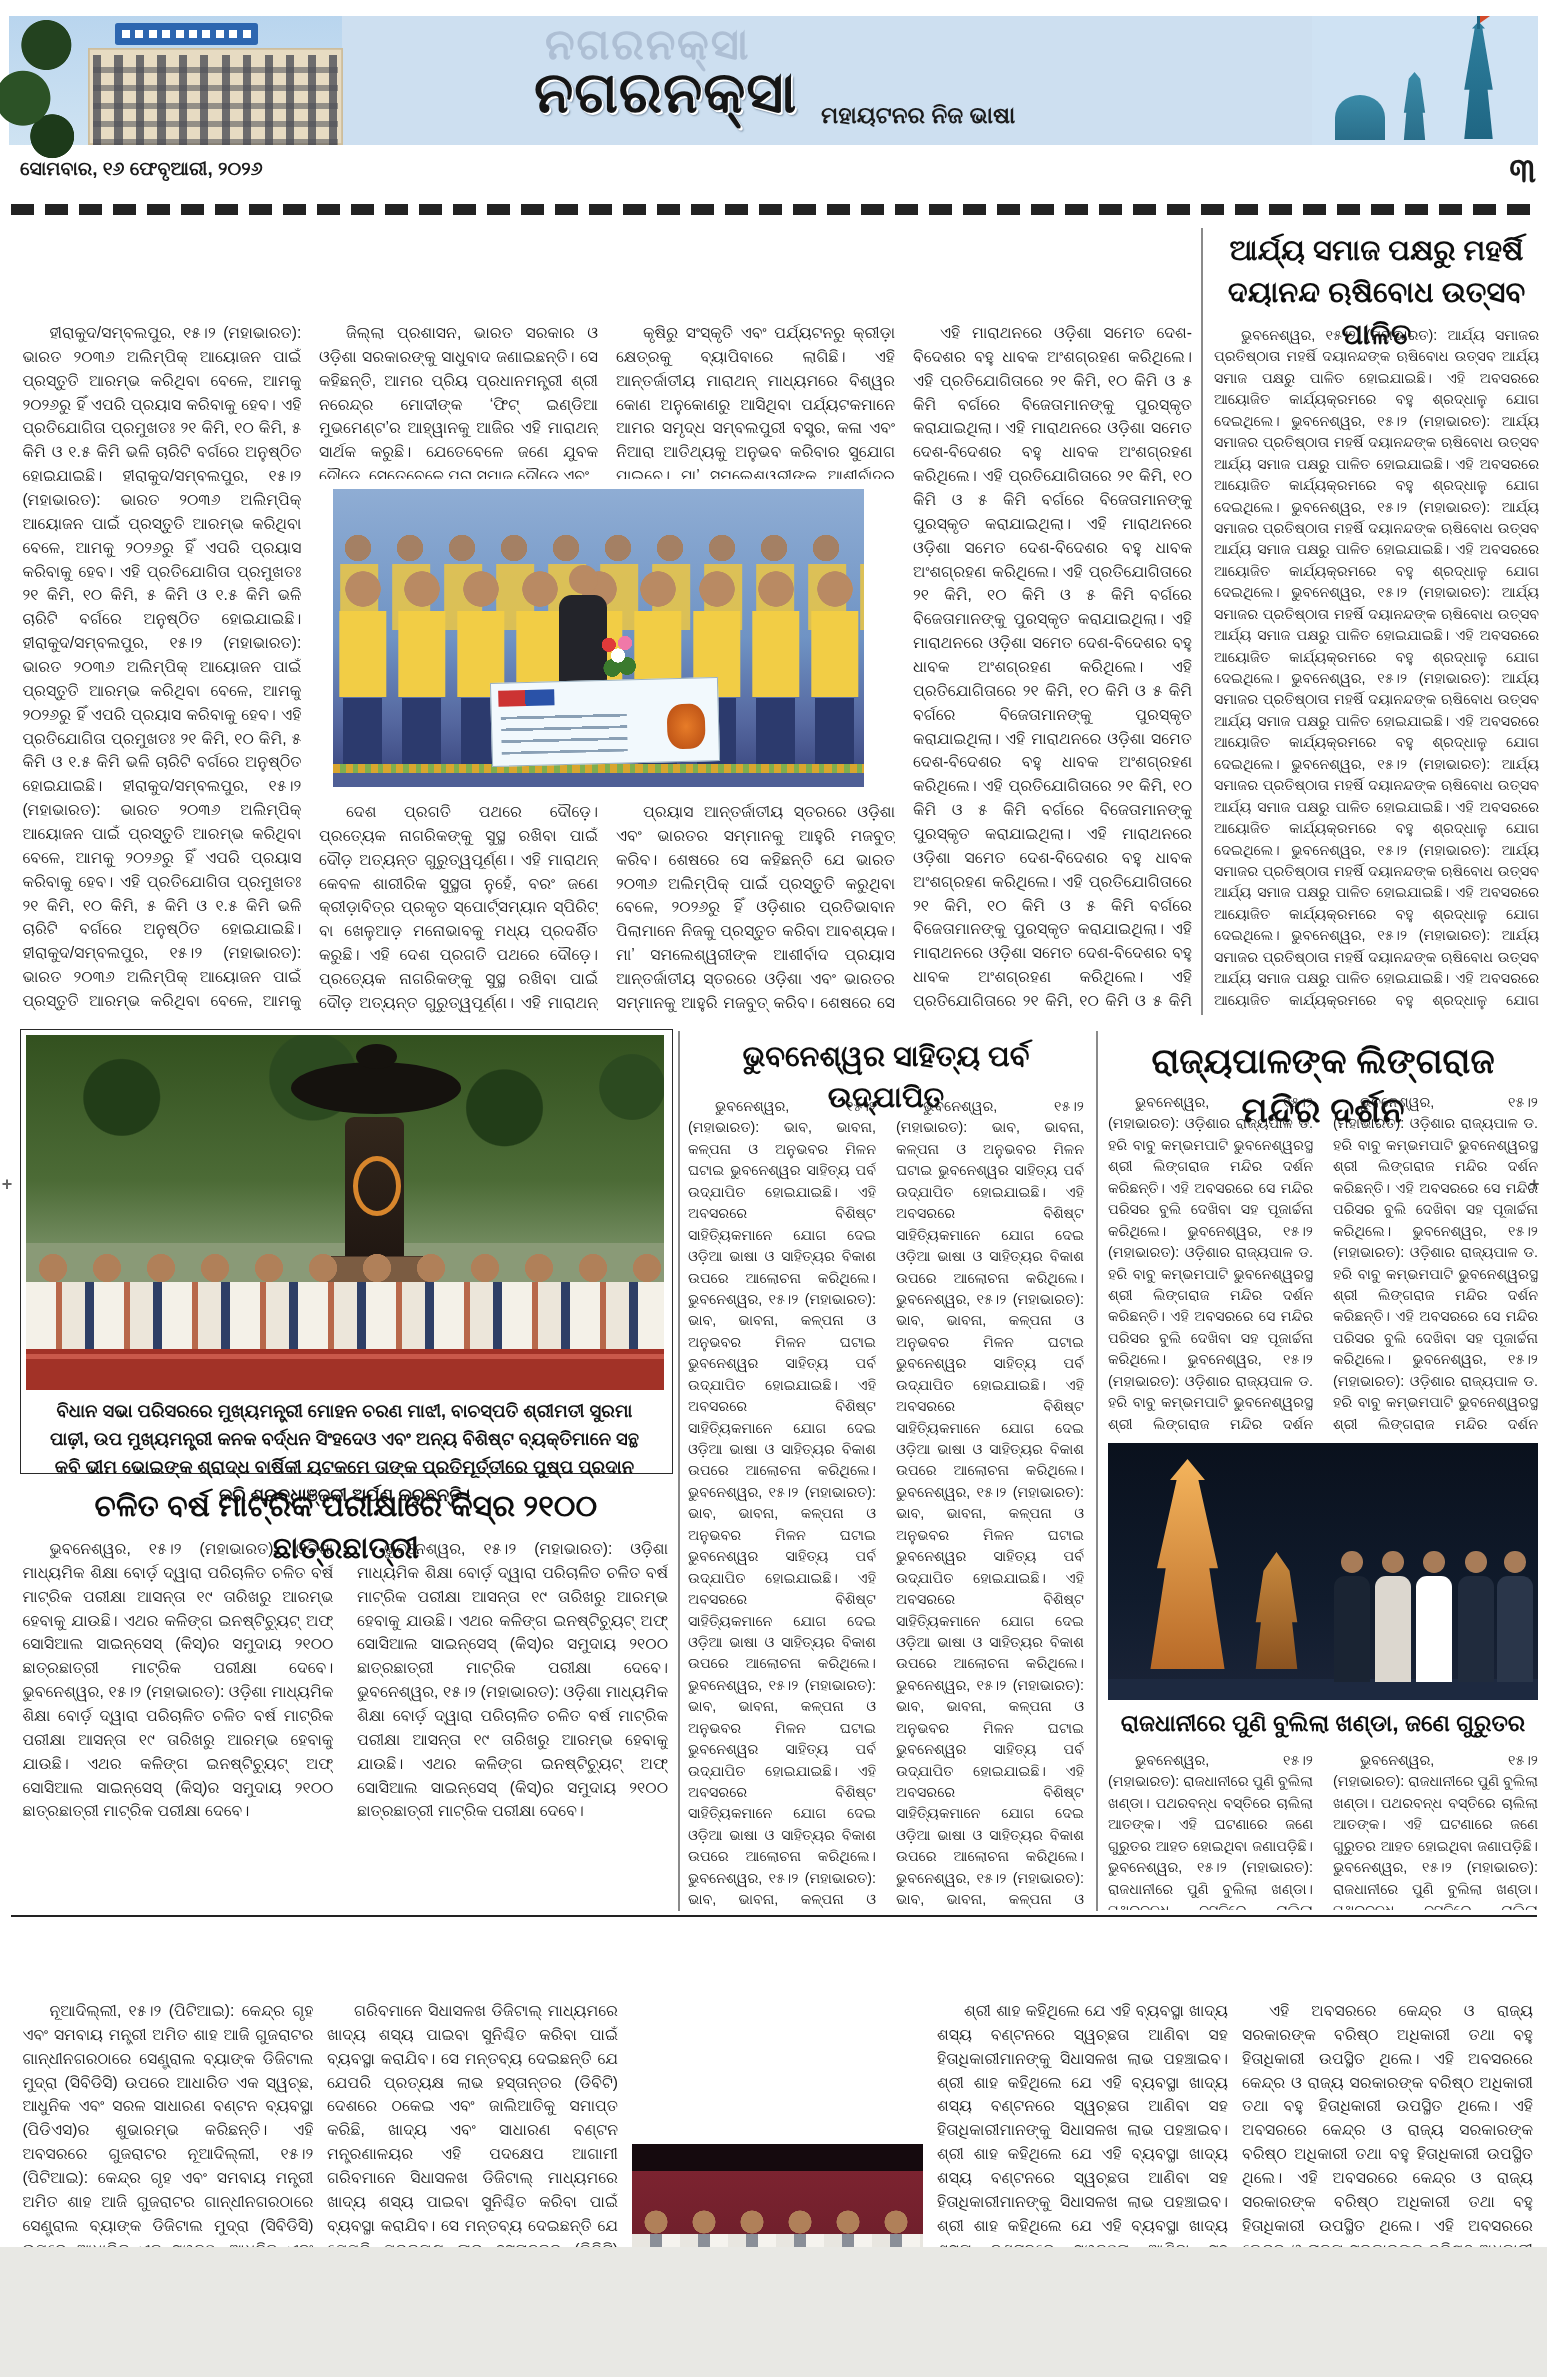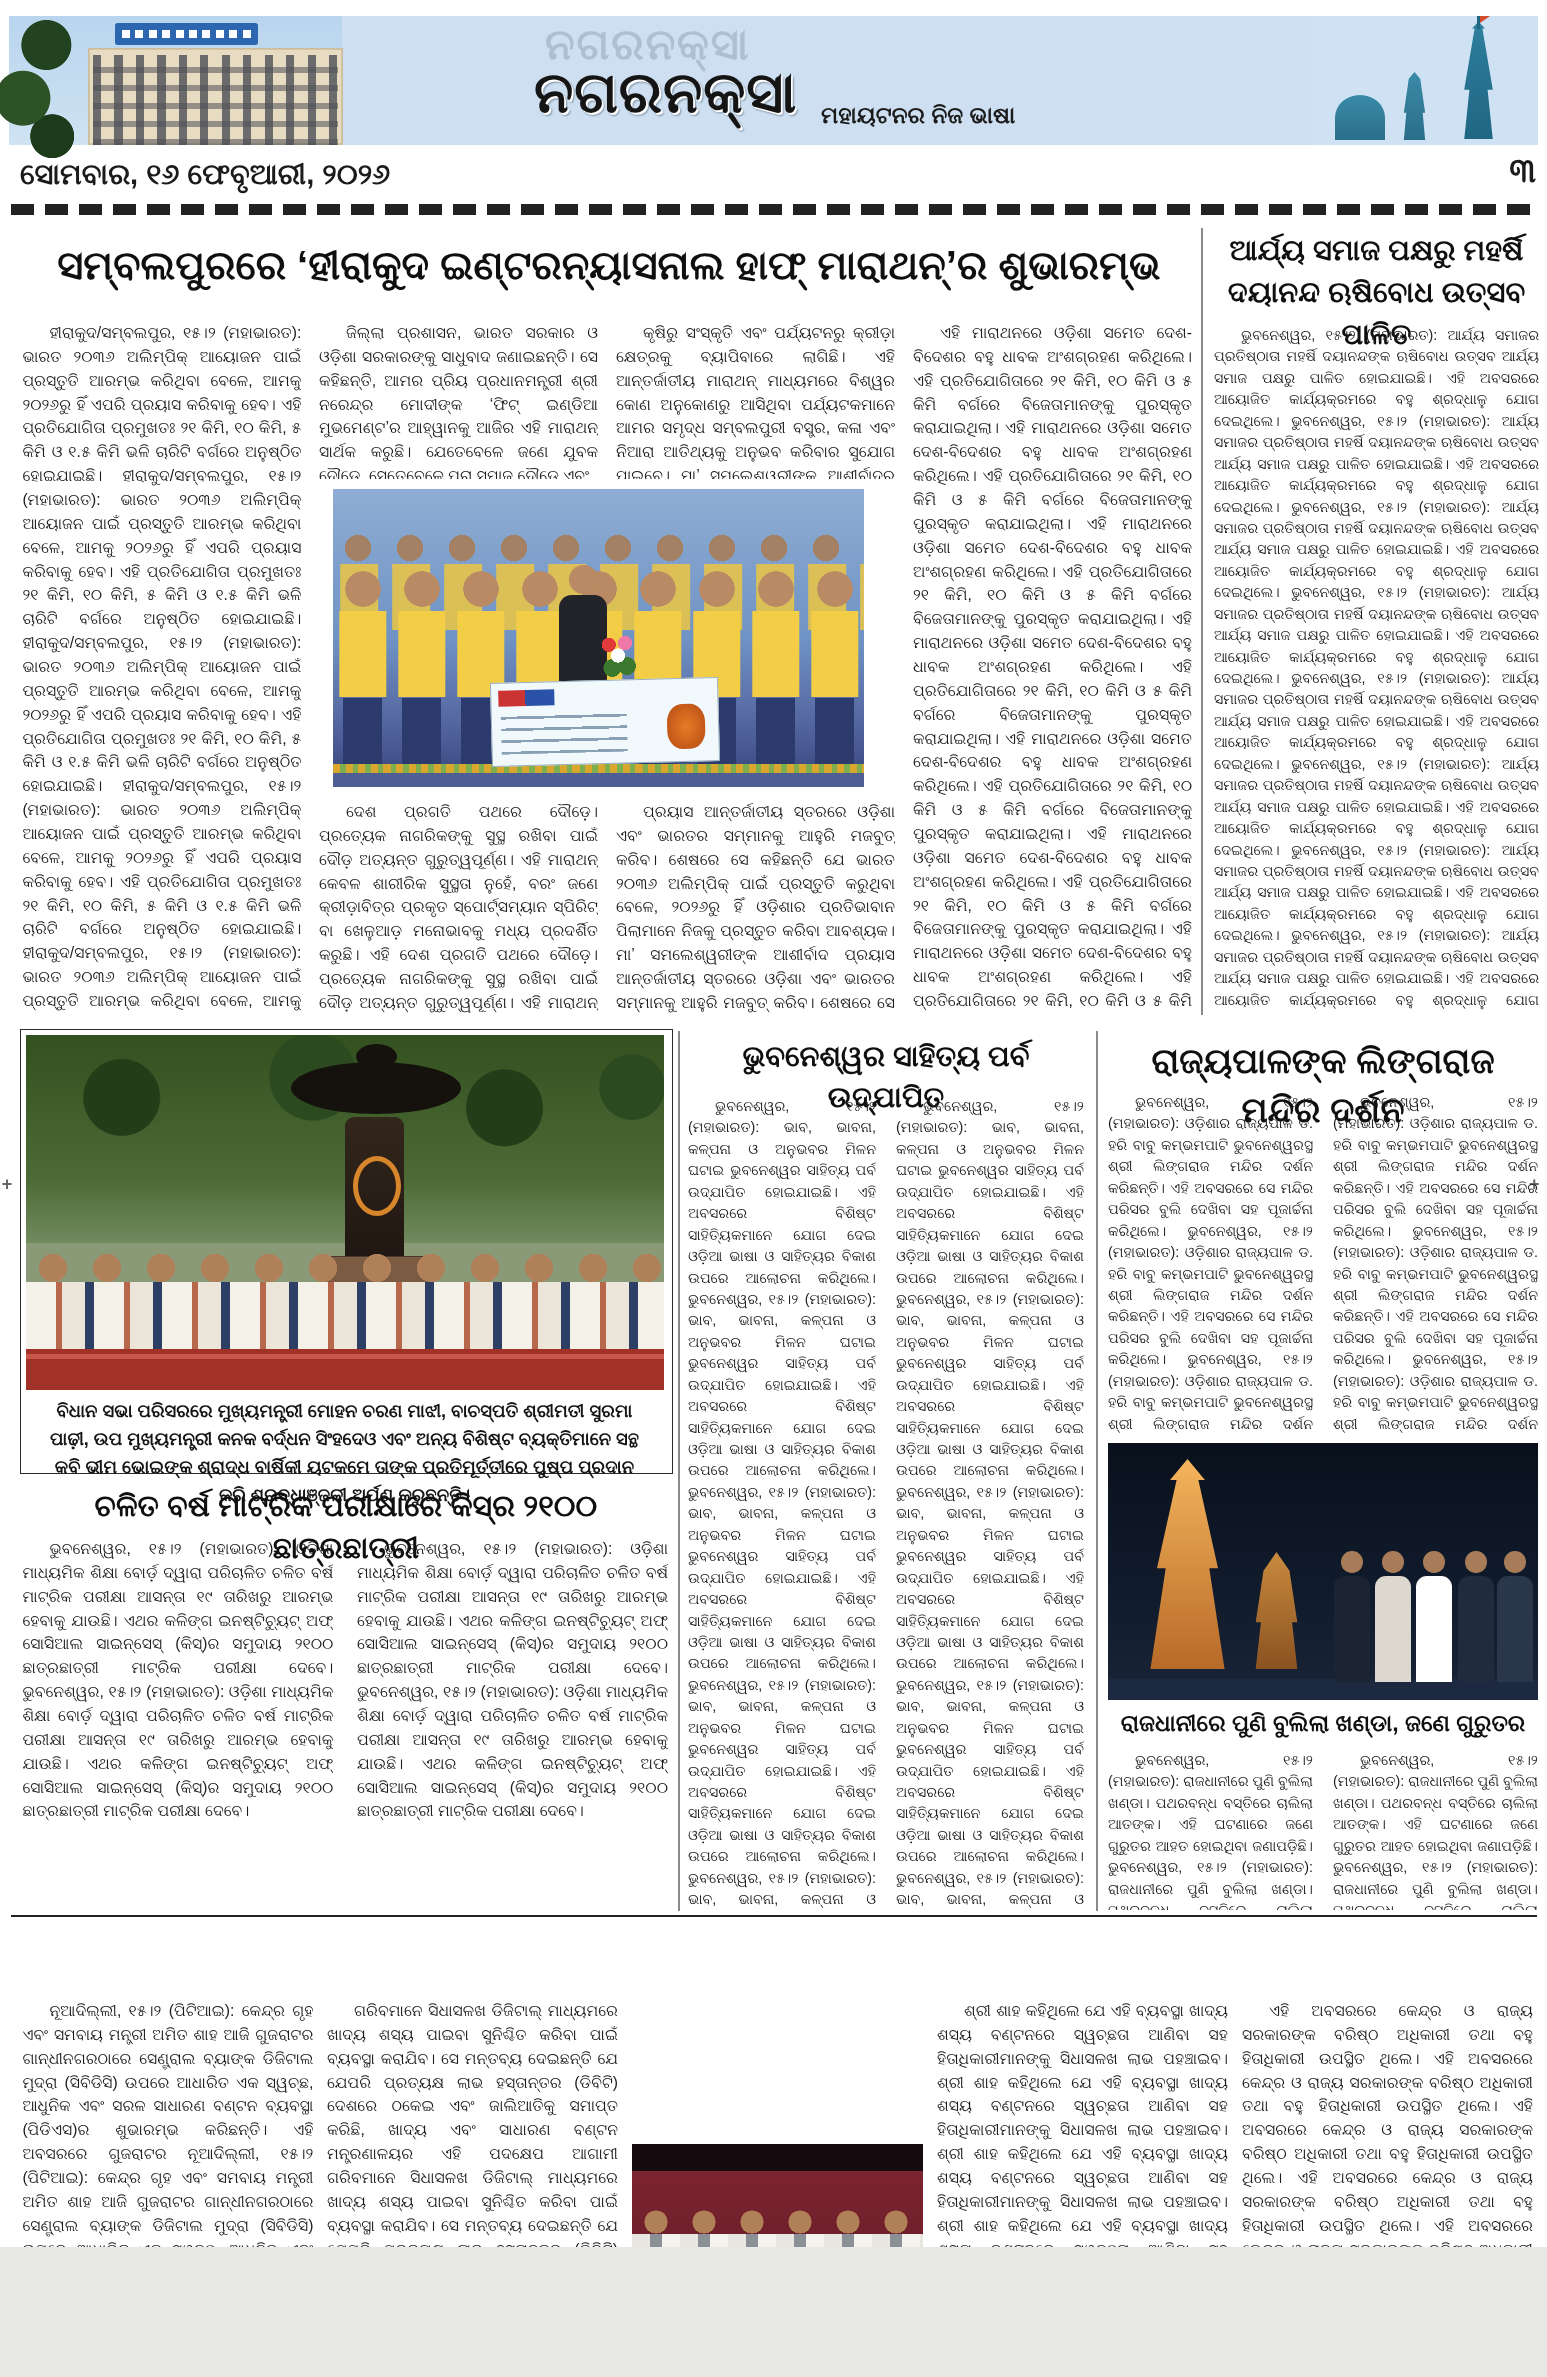--- a/index.html
+++ b/index.html
@@ -42,21 +42,21 @@
                        repeating-linear-gradient(0deg,transparent 0 7.2px,rgba(255,255,255,.4) 7.2px 9px);
             clip-path:polygon(50% 0,64% 10%,76% 60%,70% 60%,76% 100%,24% 100%,30% 60%,24% 60%,36% 10%);}
   .mt-dome{position:absolute;left:23px;top:79px;width:50px;height:45px;border-radius:50% 50% 0 0;
             background:linear-gradient(180deg,#3a8ba8,#2a6e8a),
                        repeating-linear-gradient(0deg,transparent 0 7.2px,rgba(255,255,255,.4) 7.2px 9px);}
   .mt-flag{position:absolute;left:165px;top:0;width:2.7px;height:12.6px;background:#1f6683;}
   .mt-flag::after{content:"";position:absolute;left:2.7px;top:0;border-left:10.8px solid #d34a2a;
             border-bottom:7.2px solid transparent;}
 
   
-  .date-left{left:20px;top:158px;font-size:29px;font-weight:bold;}
+  .date-left{left:20px;top:158px;font-size:19px;font-weight:bold;}
   .page-num{left:1470px;top:151px;width:66px;font-size:34px;font-weight:bold;text-align:right;}
   .dash-rule{left:10.8px;top:204px;width:1526px;height:10.8px;
              background:repeating-linear-gradient(90deg,#222 0 23px,transparent 23px 34px);}
 
   
   .vrule{width:1.8px;background:#8a8a8a;}
   .hrule{height:1.8px;background:#222;}
 
   
   .ph-marathon{background:linear-gradient(180deg,#8fadd4 0%,#6f93c4 50%,#55679f 78%,#36427a 100%);}
@@ -167,21 +167,20 @@
       <div class="mt-flag"></div>
     </div>
   </div>
 
   <div class="abs date-left">ସୋମବାର, ୧୬ ଫେବୃଆରୀ, ୨୦୨୬</div>
   <div class="abs page-num">୩</div>
   <div class="abs dash-rule"></div>
   <div class="abs crop" style="left:1.8px;top:1174px;">+</div>
   <div class="abs crop" style="left:1529px;top:1174px;">+</div>
 
-  <div class="abs headline" style="left:22.4px;top:235px;width:1173px;font-size:40px;line-height:1.5;">ସମ୍ବଲପୁରରେ ‘ହୀରାକୁଦ ଇଣ୍ଟରନ୍ୟାସନାଲ ହାଫ୍ ମାରାଥନ୍’ର ଶୁଭାରମ୍ଭ</div>
 
   <div class="abs bodytxt" style="left:22.4px;top:321px;width:279px;height:692px;">ହୀରାକୁଦ/ସମ୍ବଲପୁର, ୧୫।୨ (ମହାଭାରତ): ଭାରତ ୨୦୩୬ ଅଲିମ୍ପିକ୍ ଆୟୋଜନ ପାଇଁ ପ୍ରସ୍ତୁତି ଆରମ୍ଭ କରିଥିବା ବେଳେ, ଆମକୁ ୨୦୨୬ରୁ ହିଁ ଏପରି ପ୍ରୟାସ କରିବାକୁ ହେବ। ଏହି ପ୍ରତିଯୋଗିତା ପ୍ରମୁଖତଃ ୨୧ କିମି, ୧୦ କିମି, ୫ କିମି ଓ ୧.୫ କିମି ଭଳି ଚାରିଟି ବର୍ଗରେ ଅନୁଷ୍ଠିତ ହୋଇଯାଇଛି। ହୀରାକୁଦ/ସମ୍ବଲପୁର, ୧୫।୨ (ମହାଭାରତ): ଭାରତ ୨୦୩୬ ଅଲିମ୍ପିକ୍ ଆୟୋଜନ ପାଇଁ ପ୍ରସ୍ତୁତି ଆରମ୍ଭ କରିଥିବା ବେଳେ, ଆମକୁ ୨୦୨୬ରୁ ହିଁ ଏପରି ପ୍ରୟାସ କରିବାକୁ ହେବ। ଏହି ପ୍ରତିଯୋଗିତା ପ୍ରମୁଖତଃ ୨୧ କିମି, ୧୦ କିମି, ୫ କିମି ଓ ୧.୫ କିମି ଭଳି ଚାରିଟି ବର୍ଗରେ ଅନୁଷ୍ଠିତ ହୋଇଯାଇଛି। ହୀରାକୁଦ/ସମ୍ବଲପୁର, ୧୫।୨ (ମହାଭାରତ): ଭାରତ ୨୦୩୬ ଅଲିମ୍ପିକ୍ ଆୟୋଜନ ପାଇଁ ପ୍ରସ୍ତୁତି ଆରମ୍ଭ କରିଥିବା ବେଳେ, ଆମକୁ ୨୦୨୬ରୁ ହିଁ ଏପରି ପ୍ରୟାସ କରିବାକୁ ହେବ। ଏହି ପ୍ରତିଯୋଗିତା ପ୍ରମୁଖତଃ ୨୧ କିମି, ୧୦ କିମି, ୫ କିମି ଓ ୧.୫ କିମି ଭଳି ଚାରିଟି ବର୍ଗରେ ଅନୁଷ୍ଠିତ ହୋଇଯାଇଛି। ହୀରାକୁଦ/ସମ୍ବଲପୁର, ୧୫।୨ (ମହାଭାରତ): ଭାରତ ୨୦୩୬ ଅଲିମ୍ପିକ୍ ଆୟୋଜନ ପାଇଁ ପ୍ରସ୍ତୁତି ଆରମ୍ଭ କରିଥିବା ବେଳେ, ଆମକୁ ୨୦୨୬ରୁ ହିଁ ଏପରି ପ୍ରୟାସ କରିବାକୁ ହେବ। ଏହି ପ୍ରତିଯୋଗିତା ପ୍ରମୁଖତଃ ୨୧ କିମି, ୧୦ କିମି, ୫ କିମି ଓ ୧.୫ କିମି ଭଳି ଚାରିଟି ବର୍ଗରେ ଅନୁଷ୍ଠିତ ହୋଇଯାଇଛି। ହୀରାକୁଦ/ସମ୍ବଲପୁର, ୧୫।୨ (ମହାଭାରତ): ଭାରତ ୨୦୩୬ ଅଲିମ୍ପିକ୍ ଆୟୋଜନ ପାଇଁ ପ୍ରସ୍ତୁତି ଆରମ୍ଭ କରିଥିବା ବେଳେ, ଆମକୁ ୨୦୨୬ରୁ ହିଁ ଏପରି ପ୍ରୟାସ କରିବାକୁ ହେବ। ଏହି ପ୍ରତିଯୋଗିତା ପ୍ରମୁଖତଃ ୨୧ କିମି, ୧୦ କିମି, ୫ କିମି ଓ ୧.୫ କିମି ଭଳି ଚାରିଟି ବର୍ଗରେ ଅନୁଷ୍ଠିତ ହୋଇଯାଇଛି।</div>
   <div class="abs bodytxt" style="left:319px;top:321px;width:279px;height:158px;">ଜିଲ୍ଲା ପ୍ରଶାସନ, ଭାରତ ସରକାର ଓ ଓଡ଼ିଶା ସରକାରଙ୍କୁ ସାଧୁବାଦ ଜଣାଇଛନ୍ତି। ସେ କହିଛନ୍ତି, ଆମର ପ୍ରିୟ ପ୍ରଧାନମନ୍ତ୍ରୀ ଶ୍ରୀ ନରେନ୍ଦ୍ର ମୋଦୀଙ୍କ ‘ଫିଟ୍ ଇଣ୍ଡିଆ ମୁଭମେଣ୍ଟ’ର ଆହ୍ୱାନକୁ ଆଜିର ଏହି ମାରାଥନ୍ ସାର୍ଥକ କରୁଛି। ଯେତେବେଳେ ଜଣେ ଯୁବକ ଦୌଡ଼େ, ସେତେବେଳେ ପୂରା ସମାଜ ଦୌଡ଼େ ଏବଂ</div>
   <div class="abs bodytxt" style="left:616px;top:321px;width:279px;height:158px;">କୃଷିରୁ ସଂସ୍କୃତି ଏବଂ ପର୍ଯ୍ୟଟନରୁ କ୍ରୀଡ଼ା କ୍ଷେତ୍ରକୁ ବ୍ୟାପିବାରେ ଲାଗିଛି। ଏହି ଆନ୍ତର୍ଜାତୀୟ ମାରାଥନ୍ ମାଧ୍ୟମରେ ବିଶ୍ୱର କୋଣ ଅନୁକୋଣରୁ ଆସିଥିବା ପର୍ଯ୍ୟଟକମାନେ ଆମର ସମୃଦ୍ଧ ସମ୍ବଲପୁରୀ ବସ୍ତ୍ର, କଳା ଏବଂ ନିଆରା ଆତିଥ୍ୟକୁ ଅନୁଭବ କରିବାର ସୁଯୋଗ ପାଇବେ। ମା’ ସମଲେଶ୍ୱରୀଙ୍କ ଆଶୀର୍ବାଦରୁ ଏହି</div>
 
   <div class="photo ph-marathon" style="left:333px;top:489px;width:531px;height:298px;">
     <div class="mp-heads2"></div>
     <div class="mp-torso2"></div>
     <div class="mp-heads"></div>
     <div class="mp-torso"></div>

